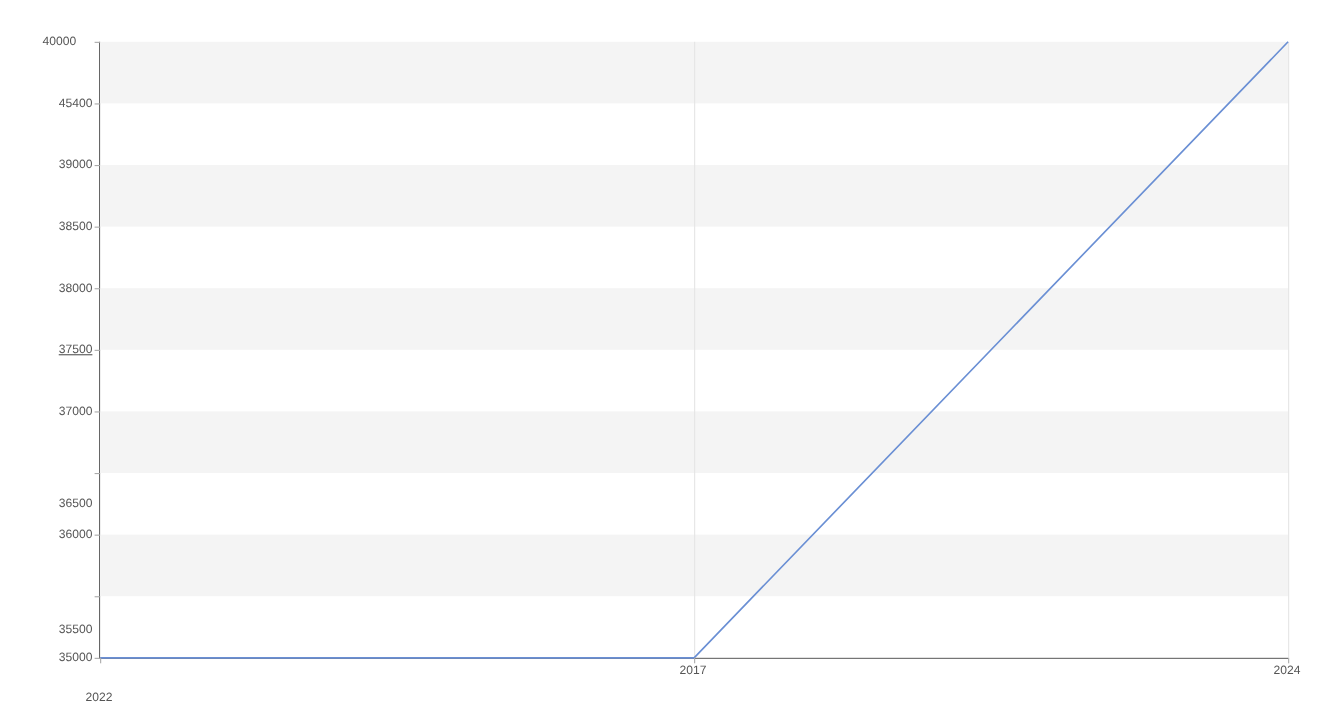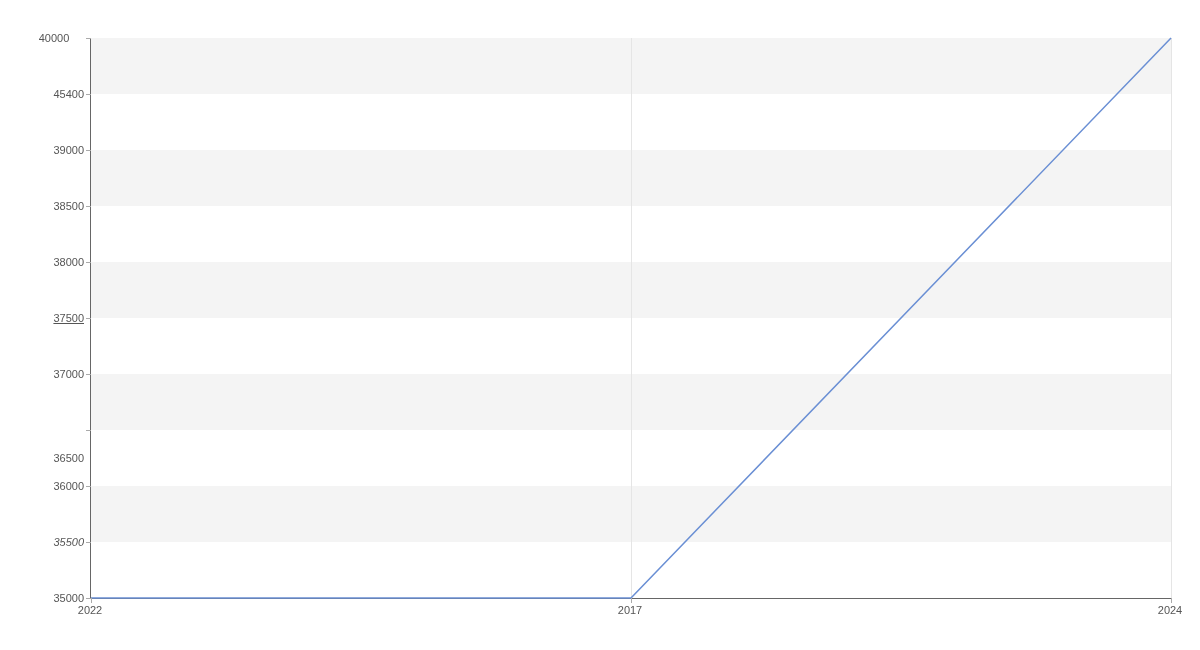--- a/index.html
+++ b/index.html
@@ -113,25 +113,25 @@
       <div class="y-tick-mark" style="top: 448px;"></div>
       <div class="y-tick-mark" style="top: 392px;"></div>
       <div class="y-tick-mark" style="top: 336px;"></div>
       <div class="y-tick-mark" style="top: 280px;"></div>
       <div class="y-tick-mark" style="top: 224px;"></div>
       <div class="y-tick-mark" style="top: 168px;"></div>
       <div class="y-tick-mark" style="top: 112px;"></div>
       <div class="y-tick-mark" style="top: 56px;"></div>
       <div class="y-tick-mark" style="top: 0px;"></div>
     </div>
-<div class="x-tick-label" style="left: 90px;">2022</div>
+<div class="x-tick-label" style="left: 90px; margin-top: 24px;">2022</div>
     <div class="x-tick-label" style="left: 630px;">2017</div>
     <div class="x-tick-label" style="left: 1170px;">2024</div>
     <div class="y-tick-label" style="top: 598px;">35000</div>
-    <div class="y-tick-label" style="top: 542px; font-style: italic;">35500</div>
+    <div class="y-tick-label" style="top: 572px;">35500</div>
     <div class="y-tick-label" style="top: 486px;">36000</div>
     <div class="y-tick-label" style="top: 430px; margin-top: 28px;">36500</div>
     <div class="y-tick-label" style="top: 374px;">37000</div>
     <div class="y-tick-label" style="top: 318px; text-decoration: underline;">37500</div>
     <div class="y-tick-label" style="top: 262px;">38000</div>
     <div class="y-tick-label" style="top: 206px;">38500</div>
     <div class="y-tick-label" style="top: 150px;">39000</div>
     <div class="y-tick-label" style="top: 94px;">45400</div>
     <div class="y-tick-label" style="top: 38px; text-align: center;">40000</div>
   </div>

